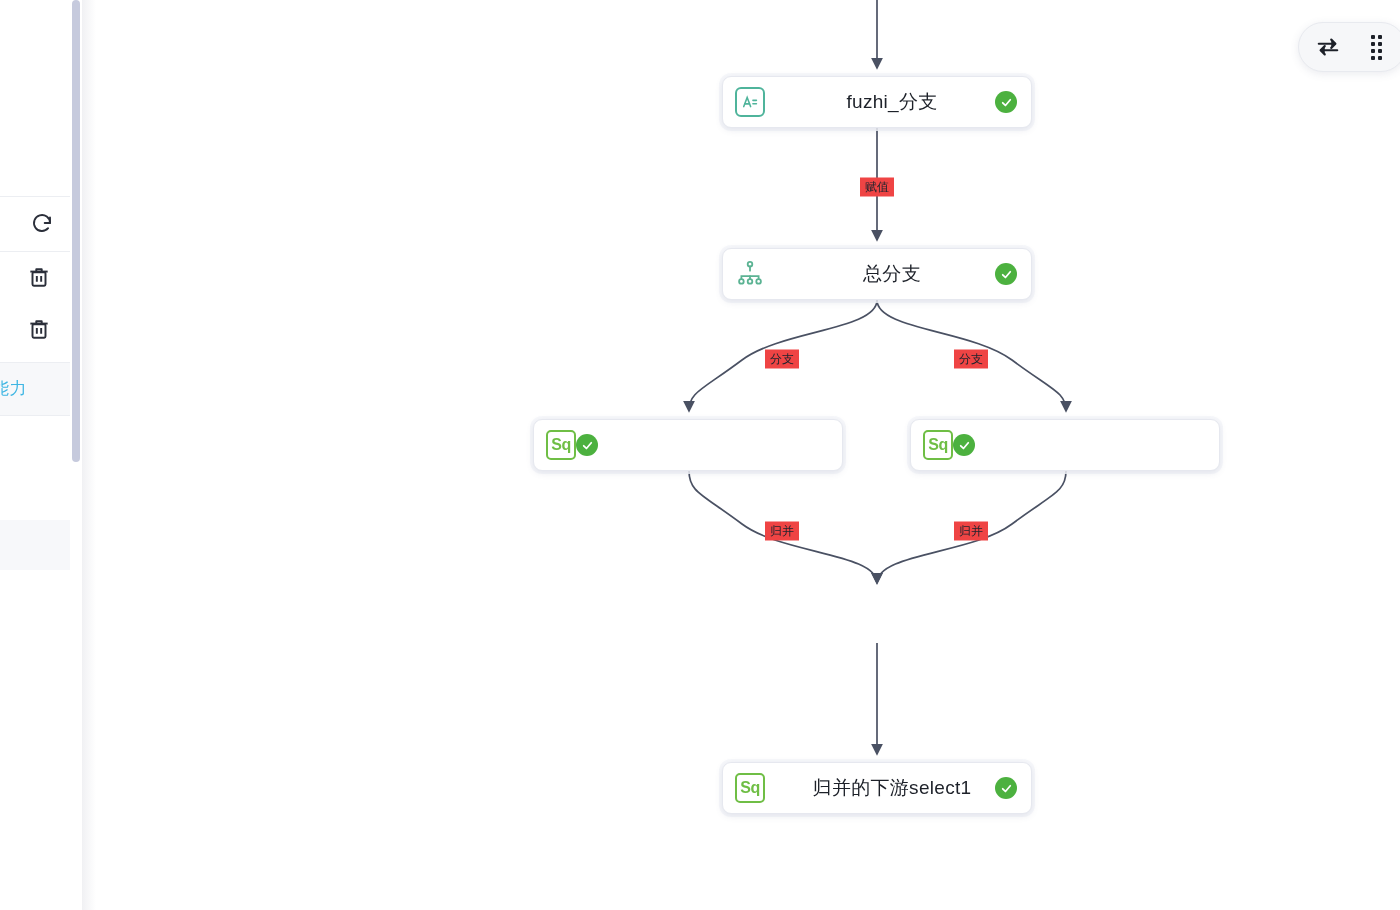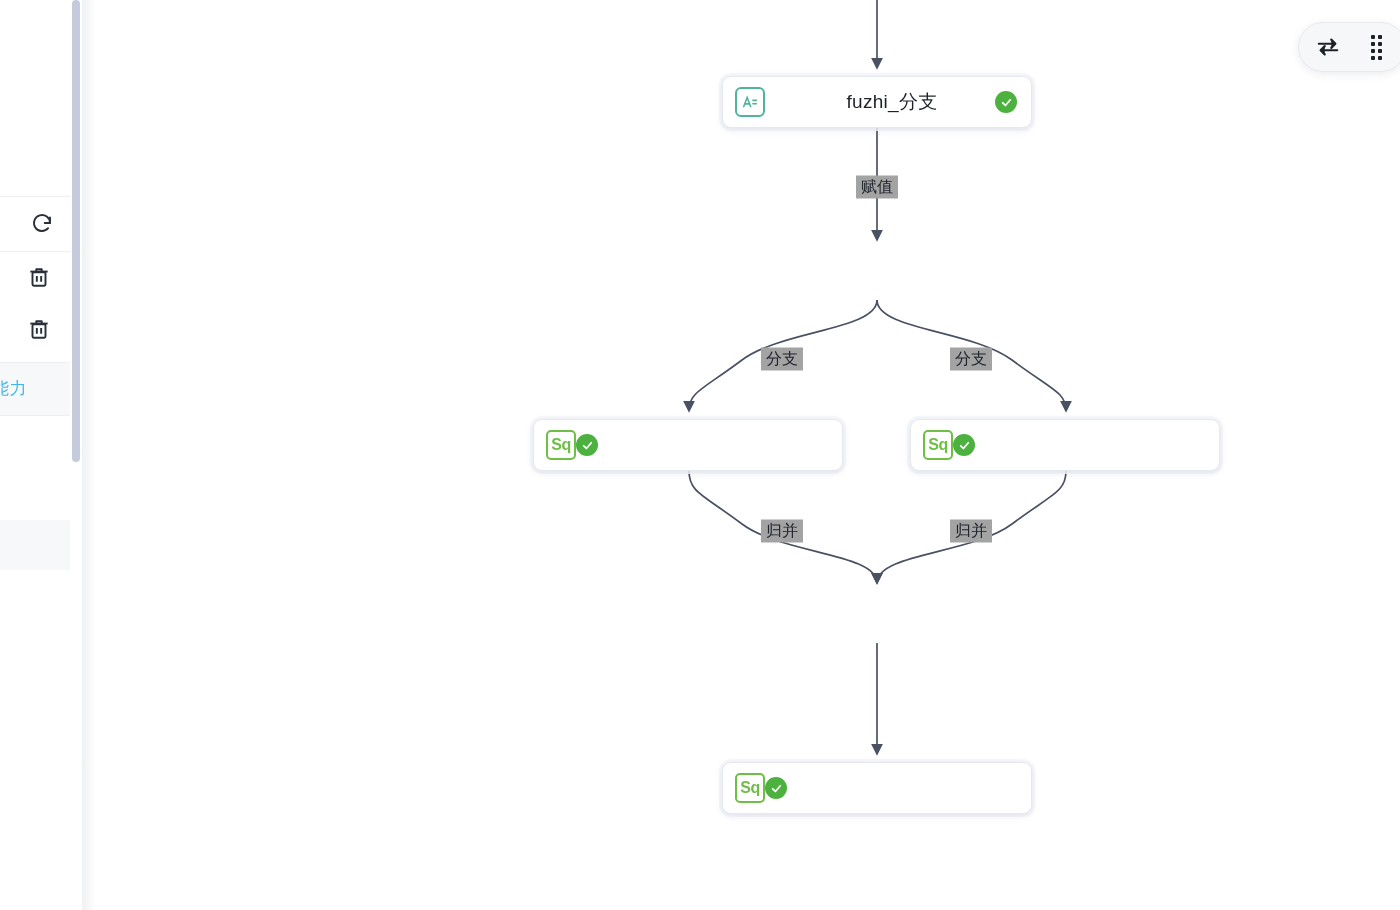--- a/index.html
+++ b/index.html
@@ -67,43 +67,43 @@
   .canvas {
     position: absolute; left: 82px; top: 0;
     width: 1318px; height: 910px;
     background: #ffffff;
     overflow: hidden;
   }
   svg.edges { position: absolute; left: 0; top: 0; width: 1318px; height: 910px; }
 
   .edge-label {
     position: absolute;
-    font-size: 16px;
+    font-size: 12px;
     color: #20242e;
-    background: #a3a3a3;
+    background: #ef4444;
     padding: 1px 5px;
     white-space: nowrap;
     transform: translate(-50%, -50%);
   }
 
   
   .node {
     position: absolute;
     height: 52px;
     background: #ffffff;
     border: 1px solid #e6e8ef;
     border-radius: 9px;
     box-shadow: 0 2px 7px rgba(88,96,130,.13), 0 0 0 3px rgba(246,247,250,.85);
     display: flex; align-items: center;
     padding: 0 14px 0 12px;
   }
   .node-icon {
     width: 30px; height: 30px;
     flex: 0 0 30px;
-    display: flex; align-items: center; justify-content: center;
+    display: flex; align-items: flex-start; justify-content: center;
   }
   .node-title {
     flex: 1 1 auto;
     text-align: center;
     font-size: 19px;
     color: #1d2129;
     letter-spacing: .3px;
     padding: 0 6px;
     white-space: nowrap;
     overflow: hidden;
@@ -256,20 +256,39 @@
         </div>
       </div>
       <div class="node-title">fuzhi_分支</div>
       <div class="node-status">
         <svg width="13" height="13" viewBox="0 0 24 24" fill="none" stroke="#ffffff" stroke-width="3.2" stroke-linecap="round" stroke-linejoin="round">
           <path d="M5 12.5 L10 17.5 L19 7"></path>
         </svg>
       </div>
     </div>
 
+    <div class="node" style="left:640px;top:248px;width:310px;">
+      <div class="node-icon">
+        <svg width="28" height="28" viewBox="0 0 28 28" fill="none" stroke="#5bb393" stroke-width="1.8" stroke-linecap="round">
+          <circle cx="14" cy="5.2" r="2.3"></circle>
+          <circle cx="5.4" cy="22.4" r="2.3"></circle>
+          <circle cx="14" cy="22.4" r="2.3"></circle>
+          <circle cx="22.6" cy="22.4" r="2.3"></circle>
+          <path d="M14 7.5 v4.2"></path>
+          <path d="M5.4 20.1 v-3 h17.2 v3"></path>
+          <path d="M14 17.1 v3"></path>
+        </svg>
+      </div>
+      <div class="node-title">总分支</div>
+      <div class="node-status">
+        <svg width="13" height="13" viewBox="0 0 24 24" fill="none" stroke="#ffffff" stroke-width="3.2" stroke-linecap="round" stroke-linejoin="round">
+          <path d="M5 12.5 L10 17.5 L19 7"></path>
+        </svg>
+      </div>
+    </div>
 
     <div class="node" style="left:451px;top:419px;width:310px;">
       <div class="node-icon">
         <div class="sq-box">Sq</div>
       </div>
       <div class="node-status">
         <svg width="13" height="13" viewBox="0 0 24 24" fill="none" stroke="#ffffff" stroke-width="3.2" stroke-linecap="round" stroke-linejoin="round">
           <path d="M5 12.5 L10 17.5 L19 7"></path>
         </svg>
       </div>
@@ -284,20 +303,21 @@
           <path d="M5 12.5 L10 17.5 L19 7"></path>
         </svg>
       </div>
     </div>
 
 
     <div class="node" style="left:640px;top:762px;width:310px;">
       <div class="node-icon">
         <div class="sq-box">Sq</div>
       </div>
+      <div class="node-title">归并的下游select1</div>
       <div class="node-status">
         <svg width="13" height="13" viewBox="0 0 24 24" fill="none" stroke="#ffffff" stroke-width="3.2" stroke-linecap="round" stroke-linejoin="round">
           <path d="M5 12.5 L10 17.5 L19 7"></path>
         </svg>
       </div>
     </div>
 
     <div class="toolbar">
       <div class="tb-btn">
         <svg width="26" height="26" viewBox="0 0 24 24" fill="none" stroke="#1d2129" stroke-width="2" stroke-linecap="round" stroke-linejoin="round">

